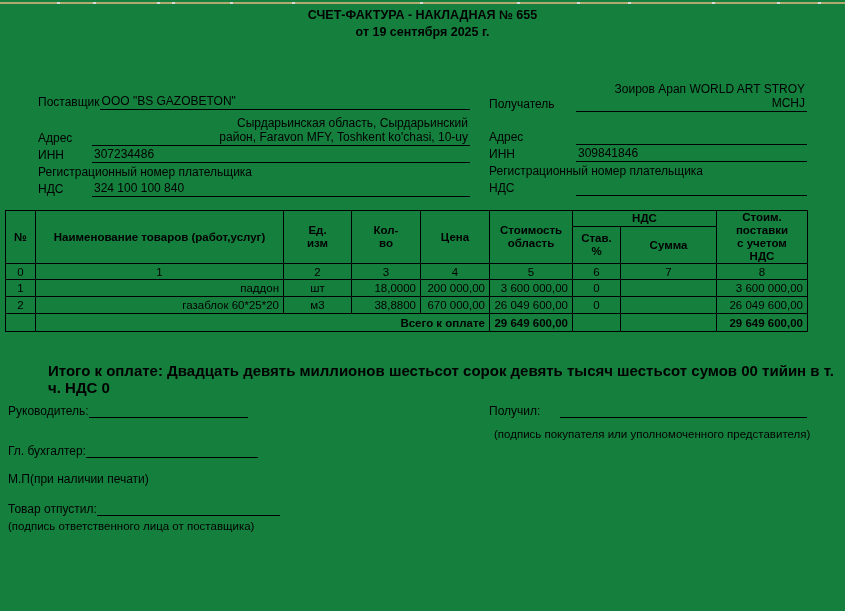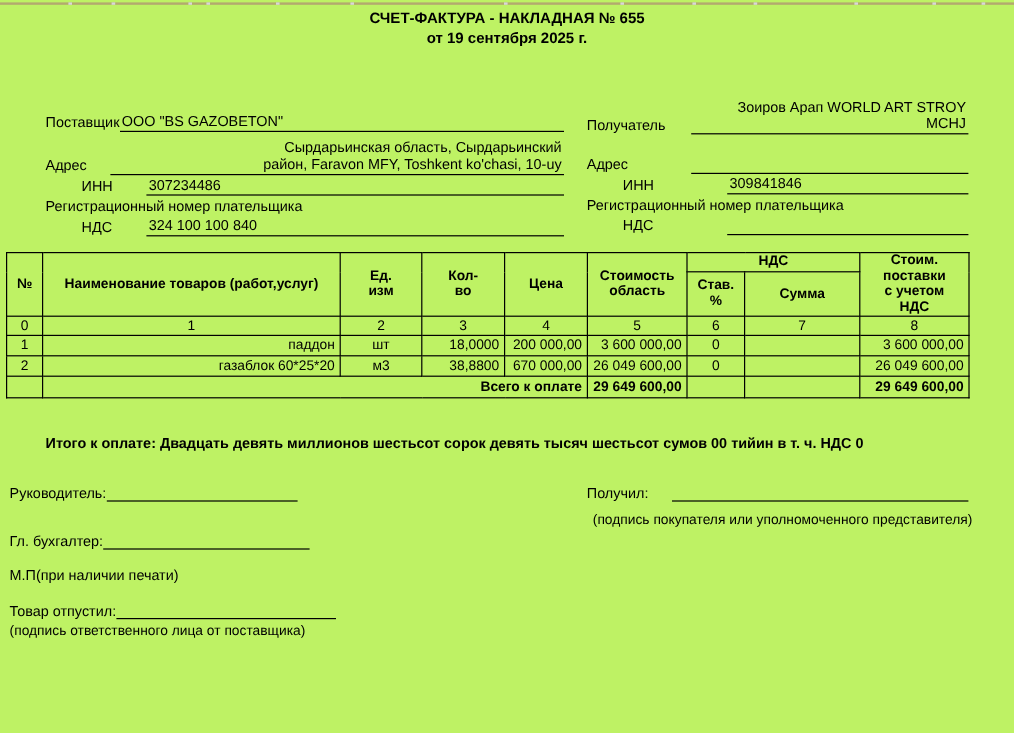--- a/index.html
+++ b/index.html
@@ -1,51 +1,51 @@
 <!DOCTYPE html>
 <html><head>
 <meta charset="utf-8">
 <style>
   html,body{margin:0;padding:0;background:#fff;}
   #page{
-    position:relative;width:845px;height:611px;background:#bef264;
+    position:relative;width:845px;height:611px;background:#15803d;
     font-family:"Liberation Sans","DejaVu Sans",sans-serif;color:#000;overflow:hidden;
   }
   
   .top-rule{position:absolute;left:0;top:2px;width:845px;height:2px;background:#b3a96f;}
   .top-rule .gap{position:absolute;top:0;width:3px;height:2px;background:#d8d8d8;}
   
   .titles{position:absolute;left:0;top:7px;width:100%;text-align:center;font-weight:bold;font-size:12.5px;line-height:16.5px;}
   
   .info-col{position:absolute;font-size:12px;}
   .info-col.left{left:38px;top:86px;width:432px;}
   .info-col.right{left:489px;top:82px;width:318px;}
   .info-row{display:flex;align-items:flex-end;}
   .info-row .lbl{flex:0 0 54px;padding-bottom:1px;}
   .info-col.right .info-row .lbl{flex:0 0 87px;}
   .info-row .val{flex:1;border-bottom:1px solid #000;padding:0 2px 1px 2px;min-height:14px;}
   .info-row.h24{min-height:24px;}
   .info-row.h30{min-height:30px;}
   .info-row.h33{min-height:33px;}
   .info-row.h36{min-height:36px;}
-  .info-row.h17{min-height:17px;margin-left:30px;}
+  .info-row.h17{min-height:17px;}
   .reg-label{padding:2px 0 1px 0;min-height:14px;}
   .pre{white-space:pre-line;text-align:right;}
   
   table.invoice{position:absolute;left:5px;top:210px;border-collapse:collapse;table-layout:fixed;font-size:11.5px;}
   table.invoice td,table.invoice th{border:1px solid #000;padding:0 4px;overflow:hidden;}
   table.invoice th{font-weight:bold;text-align:center;white-space:pre-line;line-height:13px;}
   .idx-row td{text-align:center;height:15px;}
   .data-row td{height:16px;}
   .cell-c{text-align:center;}
   .cell-r{text-align:right;}
   .cell-l{text-align:right;}
   .total-row td{height:17px;font-weight:bold;}
   
-  .summary{position:absolute;left:38px;top:362px;width:790px;font-weight:bold;font-size:12px;}
+  .summary{position:absolute;left:48px;top:362px;width:790px;font-weight:bold;font-size:15px;}
   
   .sig{position:absolute;font-size:12px;display:flex;align-items:flex-end;}
   .sig .line{border-bottom:1px solid #000;display:inline-block;height:13px;}
   .note{position:absolute;font-size:11.5px;}
 </style>
 </head>
 <body>
 
 <div id="page">
 

